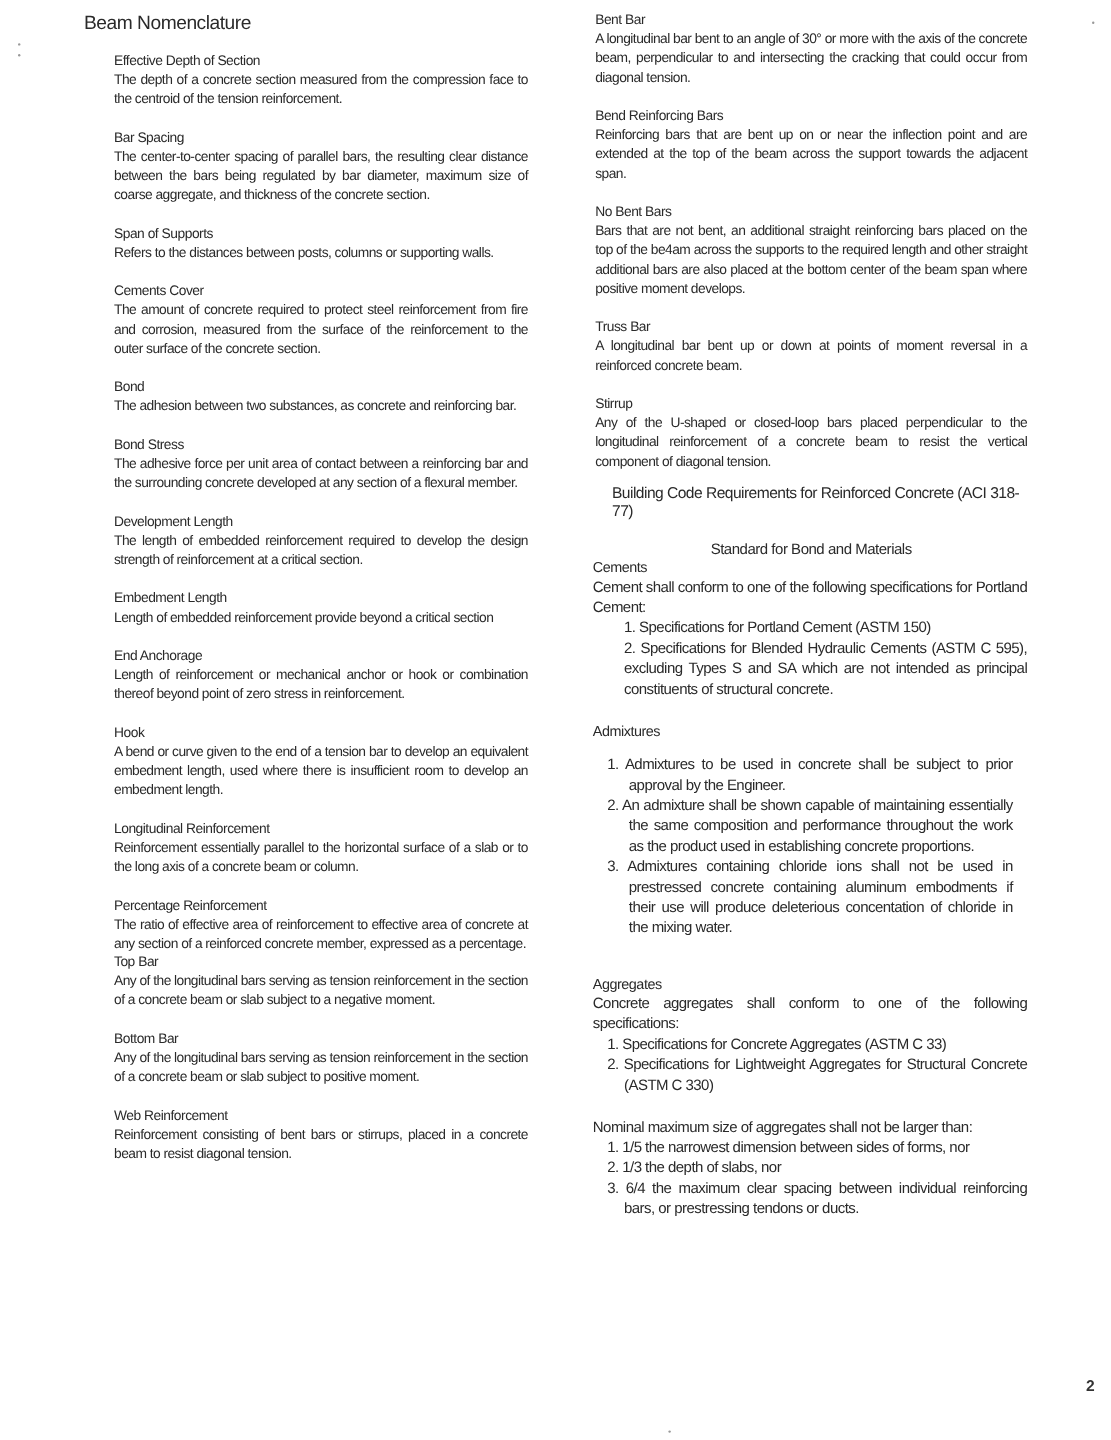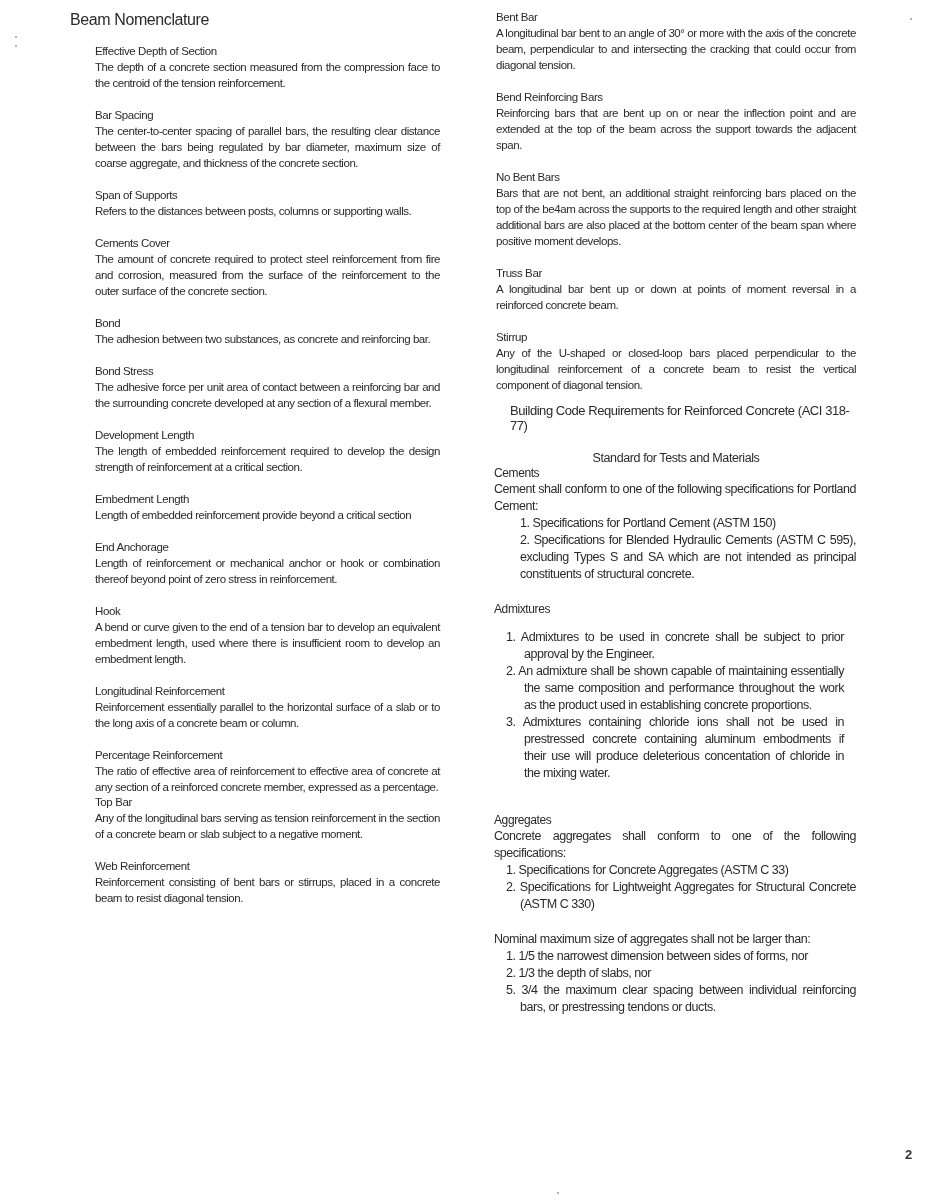--- a/index.html
+++ b/index.html
@@ -81,20 +81,24 @@
     </div>
     <div class="term tight">
       <div class="term-name">Percentage Reinforcement</div>
       <div class="term-def">The ratio of effective area of reinforcement to effective area of concrete at any section of a reinforced concrete member, expressed as a percentage.</div>
     </div>
     <div class="term">
       <div class="term-name">Top Bar</div>
       <div class="term-def">Any of the longitudinal bars serving as tension reinforcement in the section of a concrete beam or slab subject to a negative moment.</div>
     </div>
     <div class="term">
+      <div class="term-name">Bottom Bar</div>
+      <div class="term-def">Any of the longitudinal bars serving as tension reinforcement in the section of a concrete beam or slab subject to positive moment.</div>
+    </div>
+    <div class="term">
       <div class="term-name">Web Reinforcement</div>
       <div class="term-def">Reinforcement consisting of bent bars or stirrups, placed in a concrete beam to resist diagonal tension.</div>
     </div>
   </div>
 
   <div class="col-right">
     <div class="term">
       <div class="term-name">Bent Bar</div>
       <div class="term-def">A longitudinal bar bent to an angle of 30° or more with the axis of the concrete beam, perpendicular to and intersecting the cracking that could occur from diagonal tension.</div>
     </div>
@@ -109,21 +113,21 @@
     <div class="term">
       <div class="term-name">Truss Bar</div>
       <div class="term-def">A longitudinal bar bent up or down at points of moment reversal in a reinforced concrete beam.</div>
     </div>
     <div class="term" style="margin-bottom:0;">
       <div class="term-name">Stirrup</div>
       <div class="term-def">Any of the U-shaped or closed-loop bars placed perpendicular to the longitudinal reinforcement of a concrete beam to resist the vertical component of diagonal tension.</div>
     </div>
 
     <div class="code-line">Building Code Requirements for Reinforced Concrete (ACI 318-77)</div>
-    <div class="std-title">Standard for Tests and Materials</div>
+    <div class="std-title">Standard for Bond and Materials</div>
 
     <div style="margin-left:-2px;">
       <div class="sec-head">Cements</div>
       <div class="sec-para">Cement shall conform to one of the following specifications for Portland Cement:</div>
       <ol class="spec">
         <li>1. Specifications for Portland Cement (ASTM 150)</li>
         <li>2. Specifications for Blended Hydraulic Cements (ASTM C 595), excluding Types S and SA which are not intended as principal constituents of structural concrete.</li>
       </ol>
     </div>
 
@@ -149,21 +153,21 @@
       </ol>
     </div>
 
     <div class="gap"></div>
 
     <div style="margin-left:-2px;">
       <div class="sec-para">Nominal maximum size of aggregates shall not be larger than:</div>
       <ol class="spec" style="padding-left:12px;">
         <li style="padding-left:14px;text-indent:-14px;">1. 1/5 the narrowest dimension between sides of forms, nor</li>
         <li style="padding-left:14px;text-indent:-14px;">2. 1/3 the depth of slabs, nor</li>
-        <li style="padding-left:14px;text-indent:-14px;">5. 3/4 the maximum clear spacing between individual reinforcing bars, or prestressing tendons or ducts.</li>
+        <li style="padding-left:14px;text-indent:-14px;">3. 6/4 the maximum clear spacing between individual reinforcing bars, or prestressing tendons or ducts.</li>
       </ol>
     </div>
   </div>
 
   <div class="page-num">2</div>
 
   <span class="speck" style="left:15px;top:36px;"></span>
   <span class="speck" style="left:15px;top:45px;"></span>
   <span class="speck" style="left:910px;top:18px;"></span>
   <span class="speck" style="left:557px;top:1192px;"></span>

